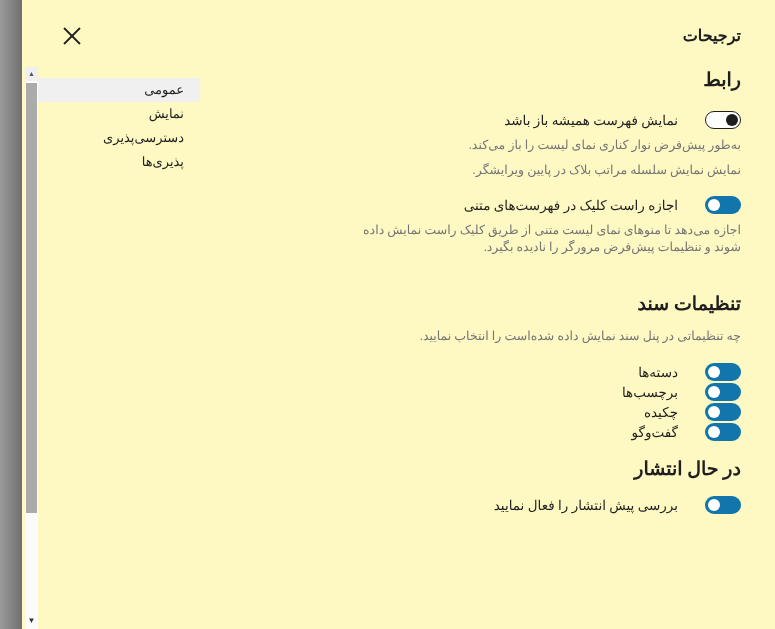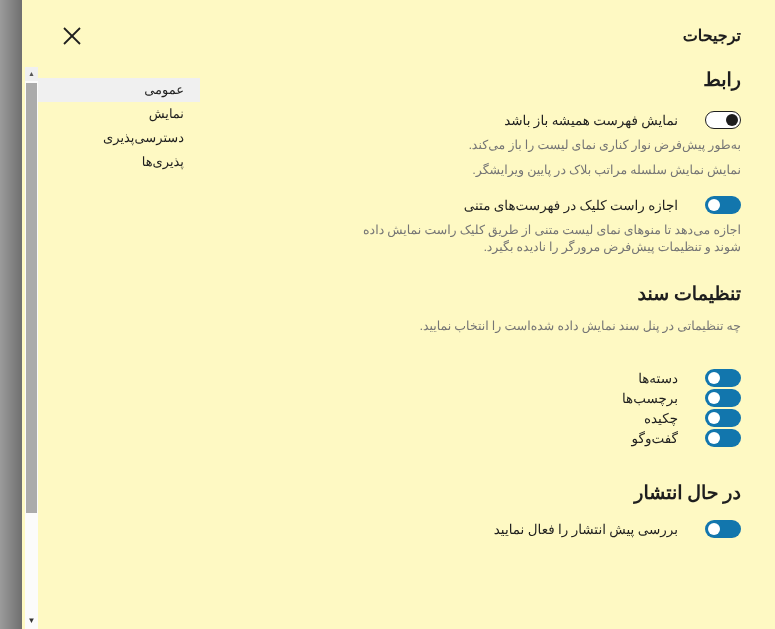--- a/index.html
+++ b/index.html
@@ -43,22 +43,22 @@
 
   
   .toggle { position:relative; flex:none; width:36px; height:18px; border-radius:9px; cursor:pointer; }
   .toggle[data-state="on"]  { background:#1276ad; }
   .toggle[data-state="on"]  .knob { position:absolute; left:3px; top:3px; width:12px; height:12px;
                                     border-radius:50%; background:#fff; }
   .toggle[data-state="off"] { background:#fff; border:1.5px solid #1e1e1e; }
   .toggle[data-state="off"] .knob { position:absolute; right:2px; top:50%; transform:translateY(-50%);
                                     width:12px; height:12px; border-radius:50%; background:#1e1e1e; }
 
-  .mt12{margin-top:12px} .mt22{margin-top:22px} .mt16{margin-top:16px} .mt30{margin-top:30px}
-  .mt17{margin-top:33px} .mt13{margin-top:1px} .mt36{margin-top:38px} .mt18{margin-top:18px}
+  .mt12{margin-top:12px} .mt22{margin-top:22px} .mt16{margin-top:16px} .mt30{margin-top:40px}
+  .mt17{margin-top:17px} .mt13{margin-top:1px} .mt36{margin-top:20px} .mt18{margin-top:18px}
 </style>
 </head>
 <body>
 
 <div class="backdrop"></div>
 
 <div class="modal">
 
   <h1 class="modal-title">ترجیحات</h1>
 

